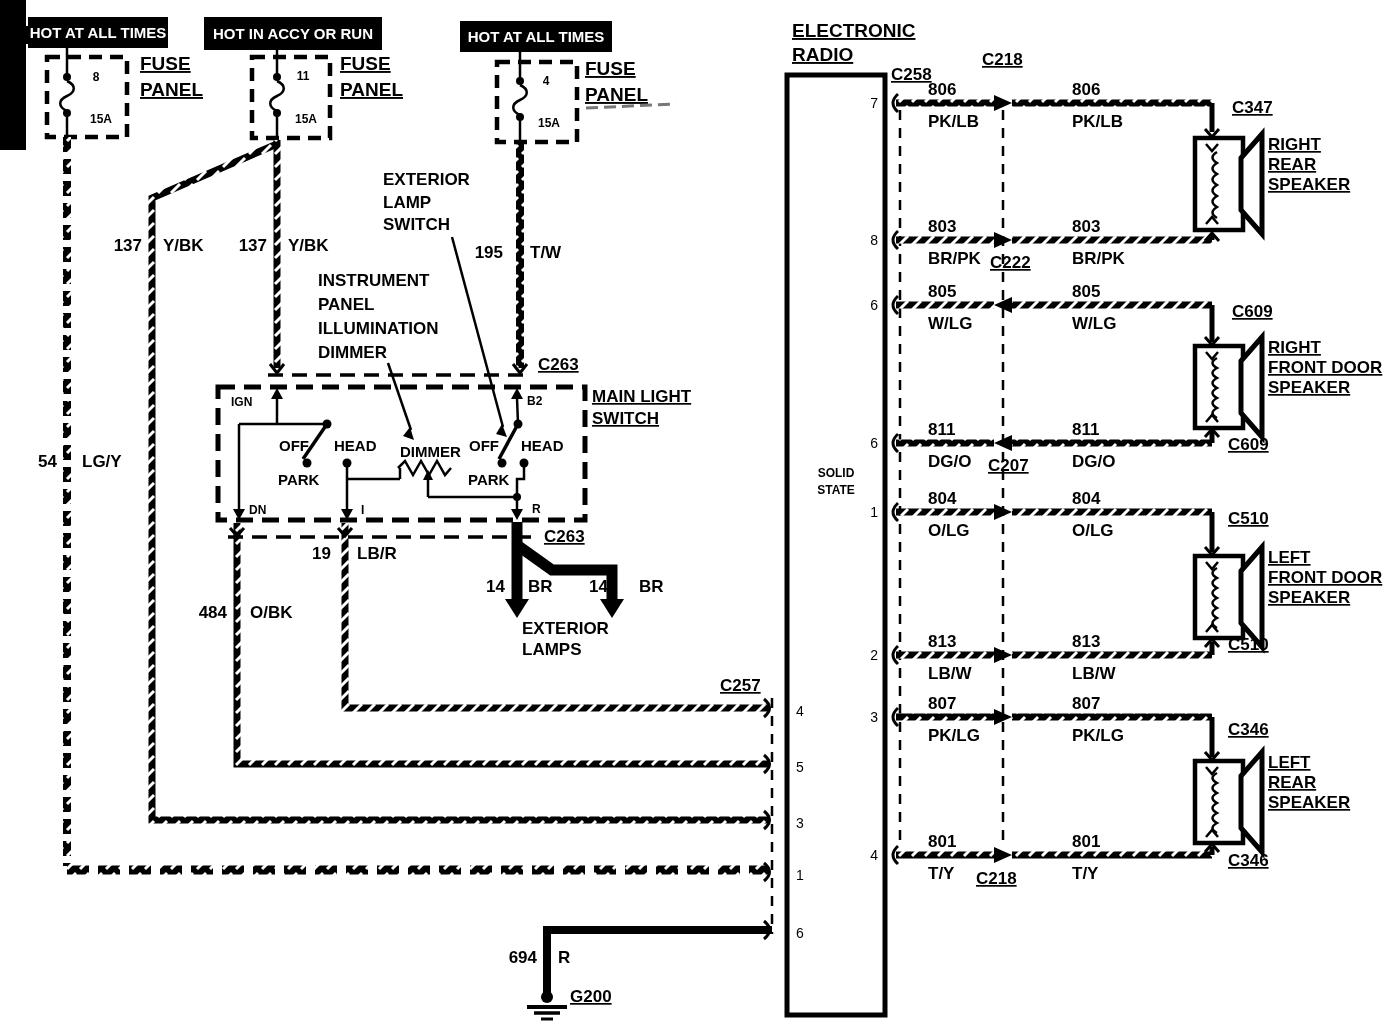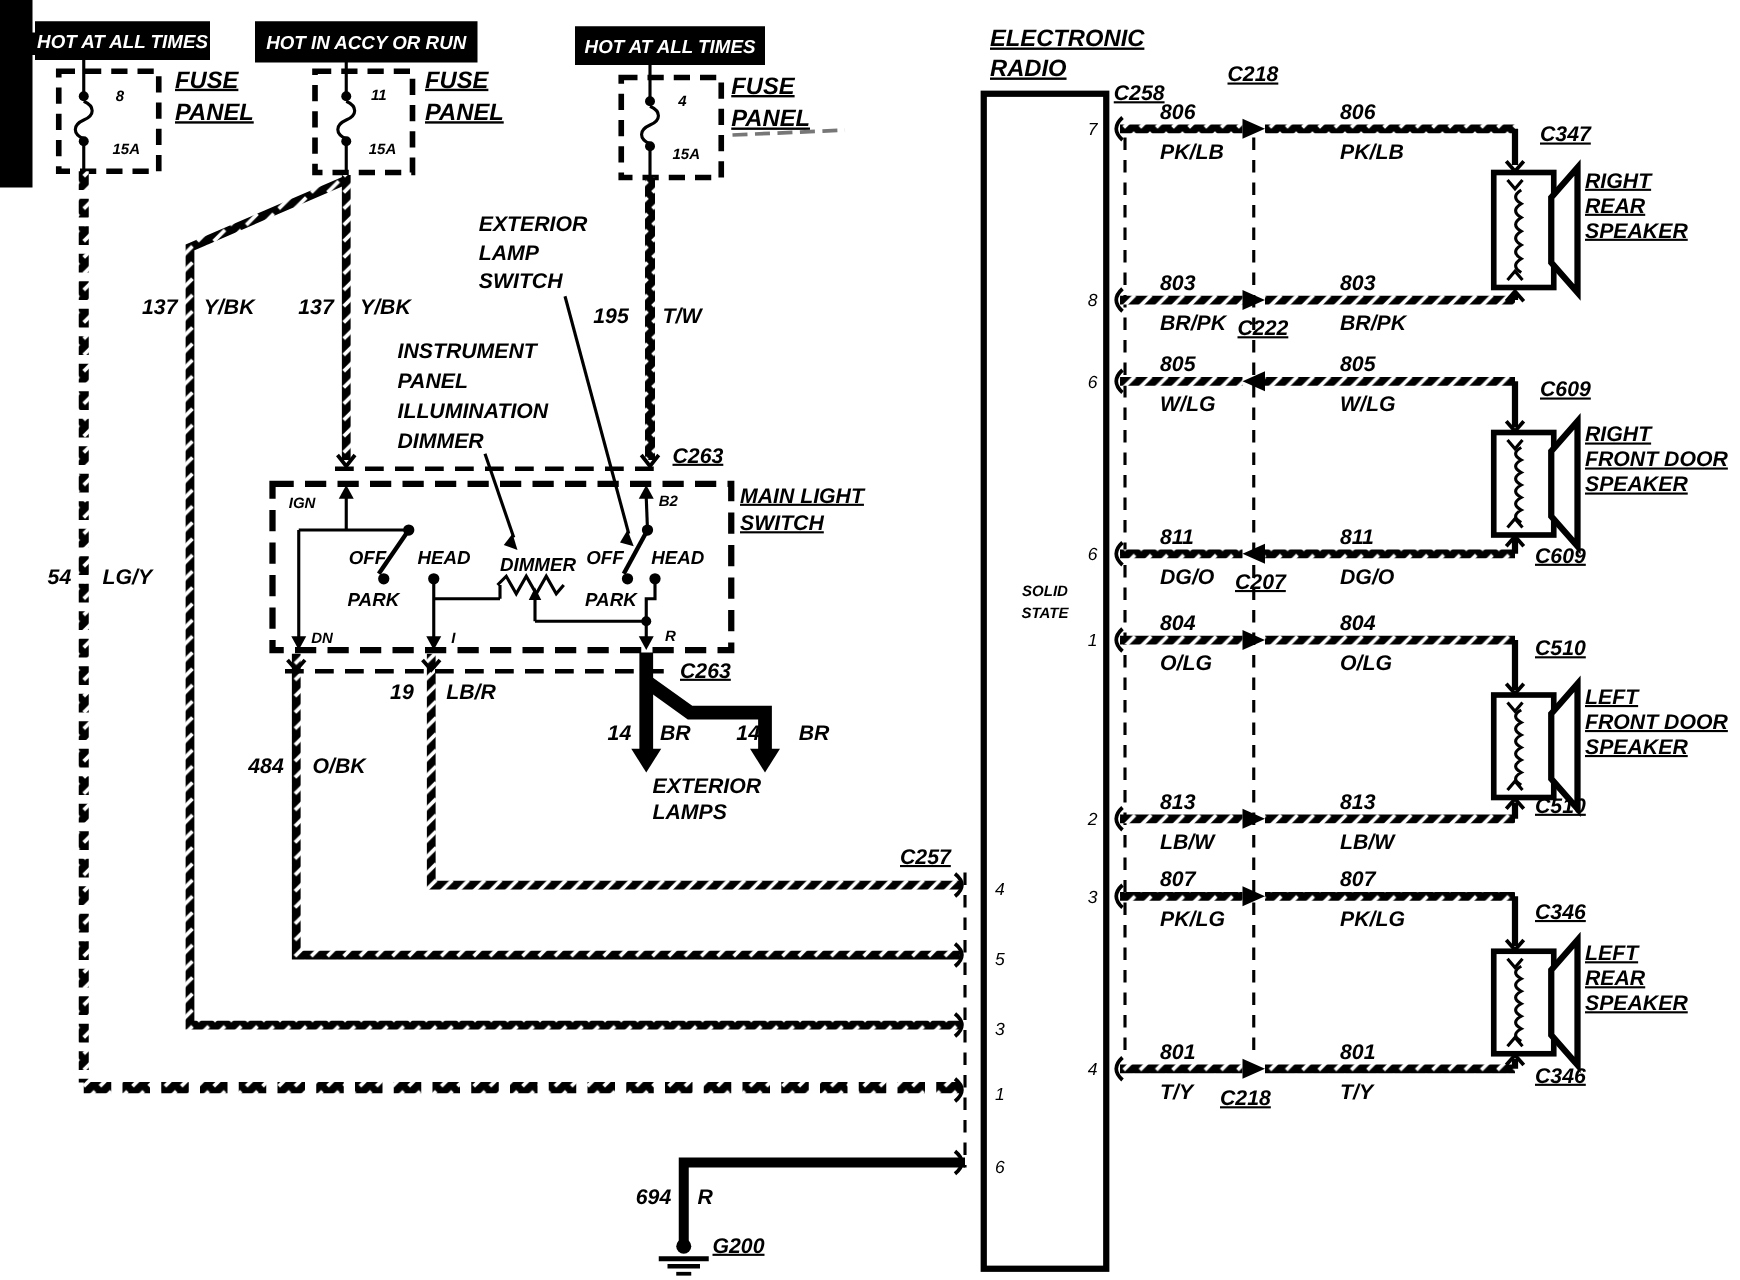--- a/index.html
+++ b/index.html
@@ -1,16 +1,16 @@
 <!DOCTYPE html>
 <html><head>
 <meta charset="utf-8">
 <style>
   html,body{margin:0;padding:0;background:#fff;}
-  .stage{width:1392px;height:1024px;position:relative;background:#fff;font-style:italic;}
+  .stage{width:1392px;height:1024px;position:relative;background:#fff;}
   svg{display:block;}
   .t{font-family:"Liberation Sans","DejaVu Sans",sans-serif;font-weight:bold;fill:#000;}
   .big{font-size:19px;}
   .lbl{font-size:17px;}
   .med{font-size:15px;}
   .small{font-size:12px;}
   .pin{font-family:"Liberation Sans","DejaVu Sans",sans-serif;font-weight:normal;font-size:14px;fill:#000;}
   .u{text-decoration:underline;}
   .banner-text{font-family:"Liberation Sans","DejaVu Sans",sans-serif;font-weight:bold;font-size:15px;fill:#fff;}
   .hatch{stroke:url(#hatch);stroke-width:7;fill:none;}

